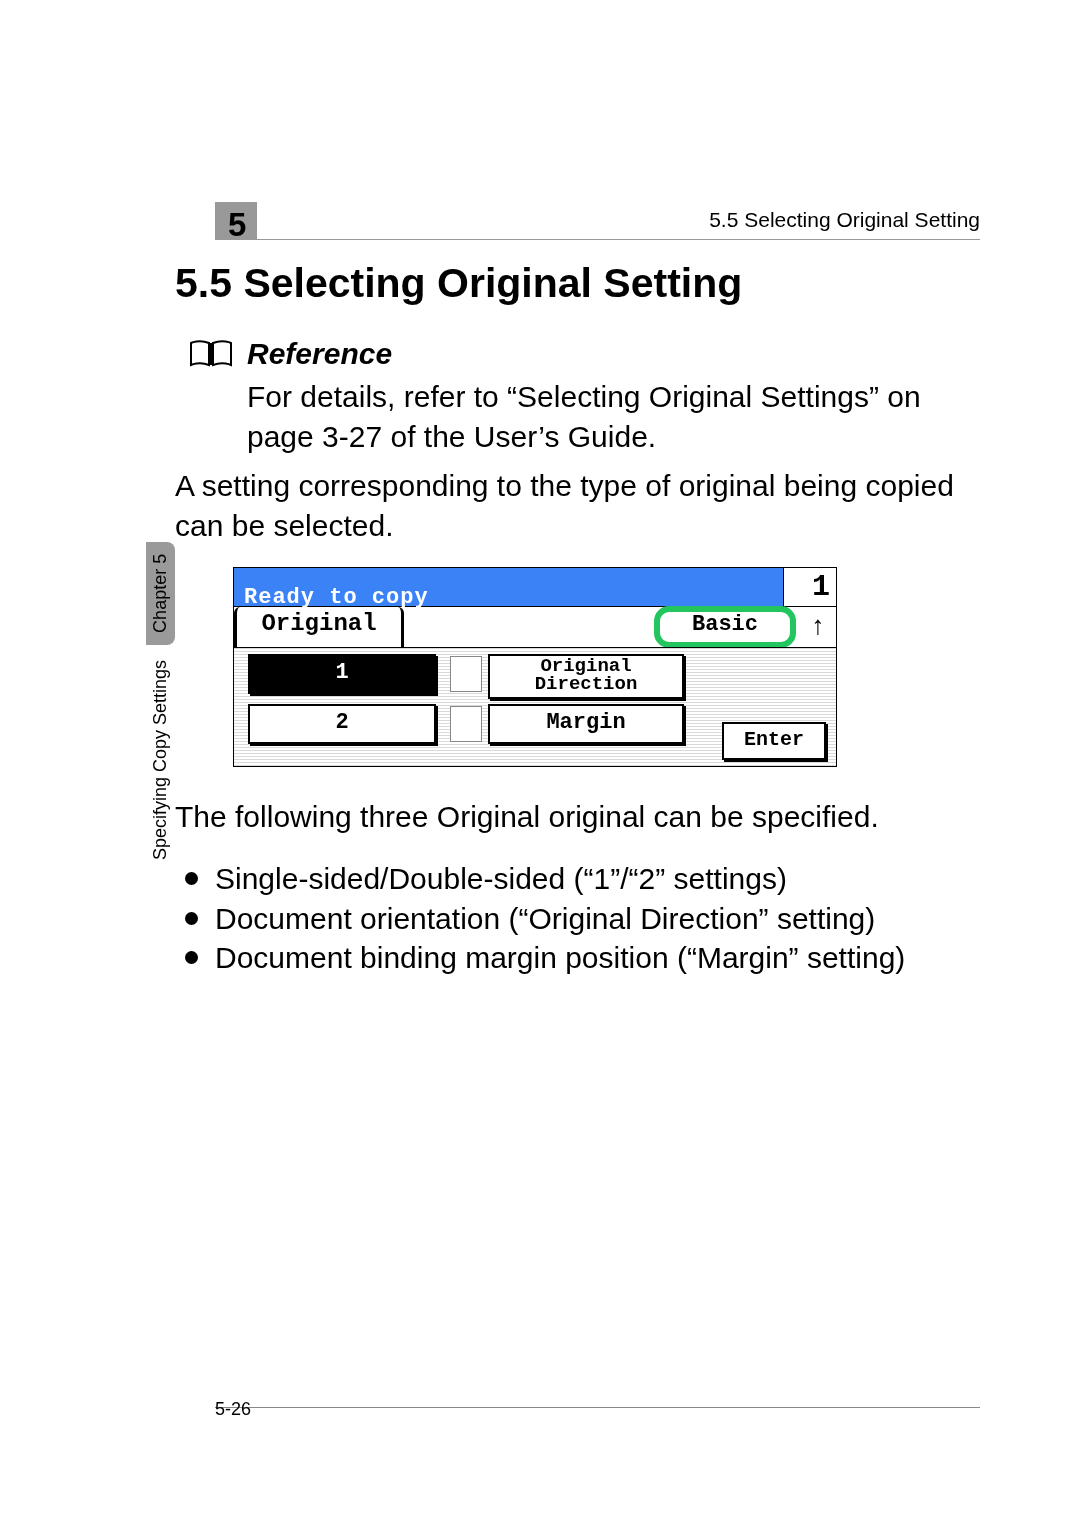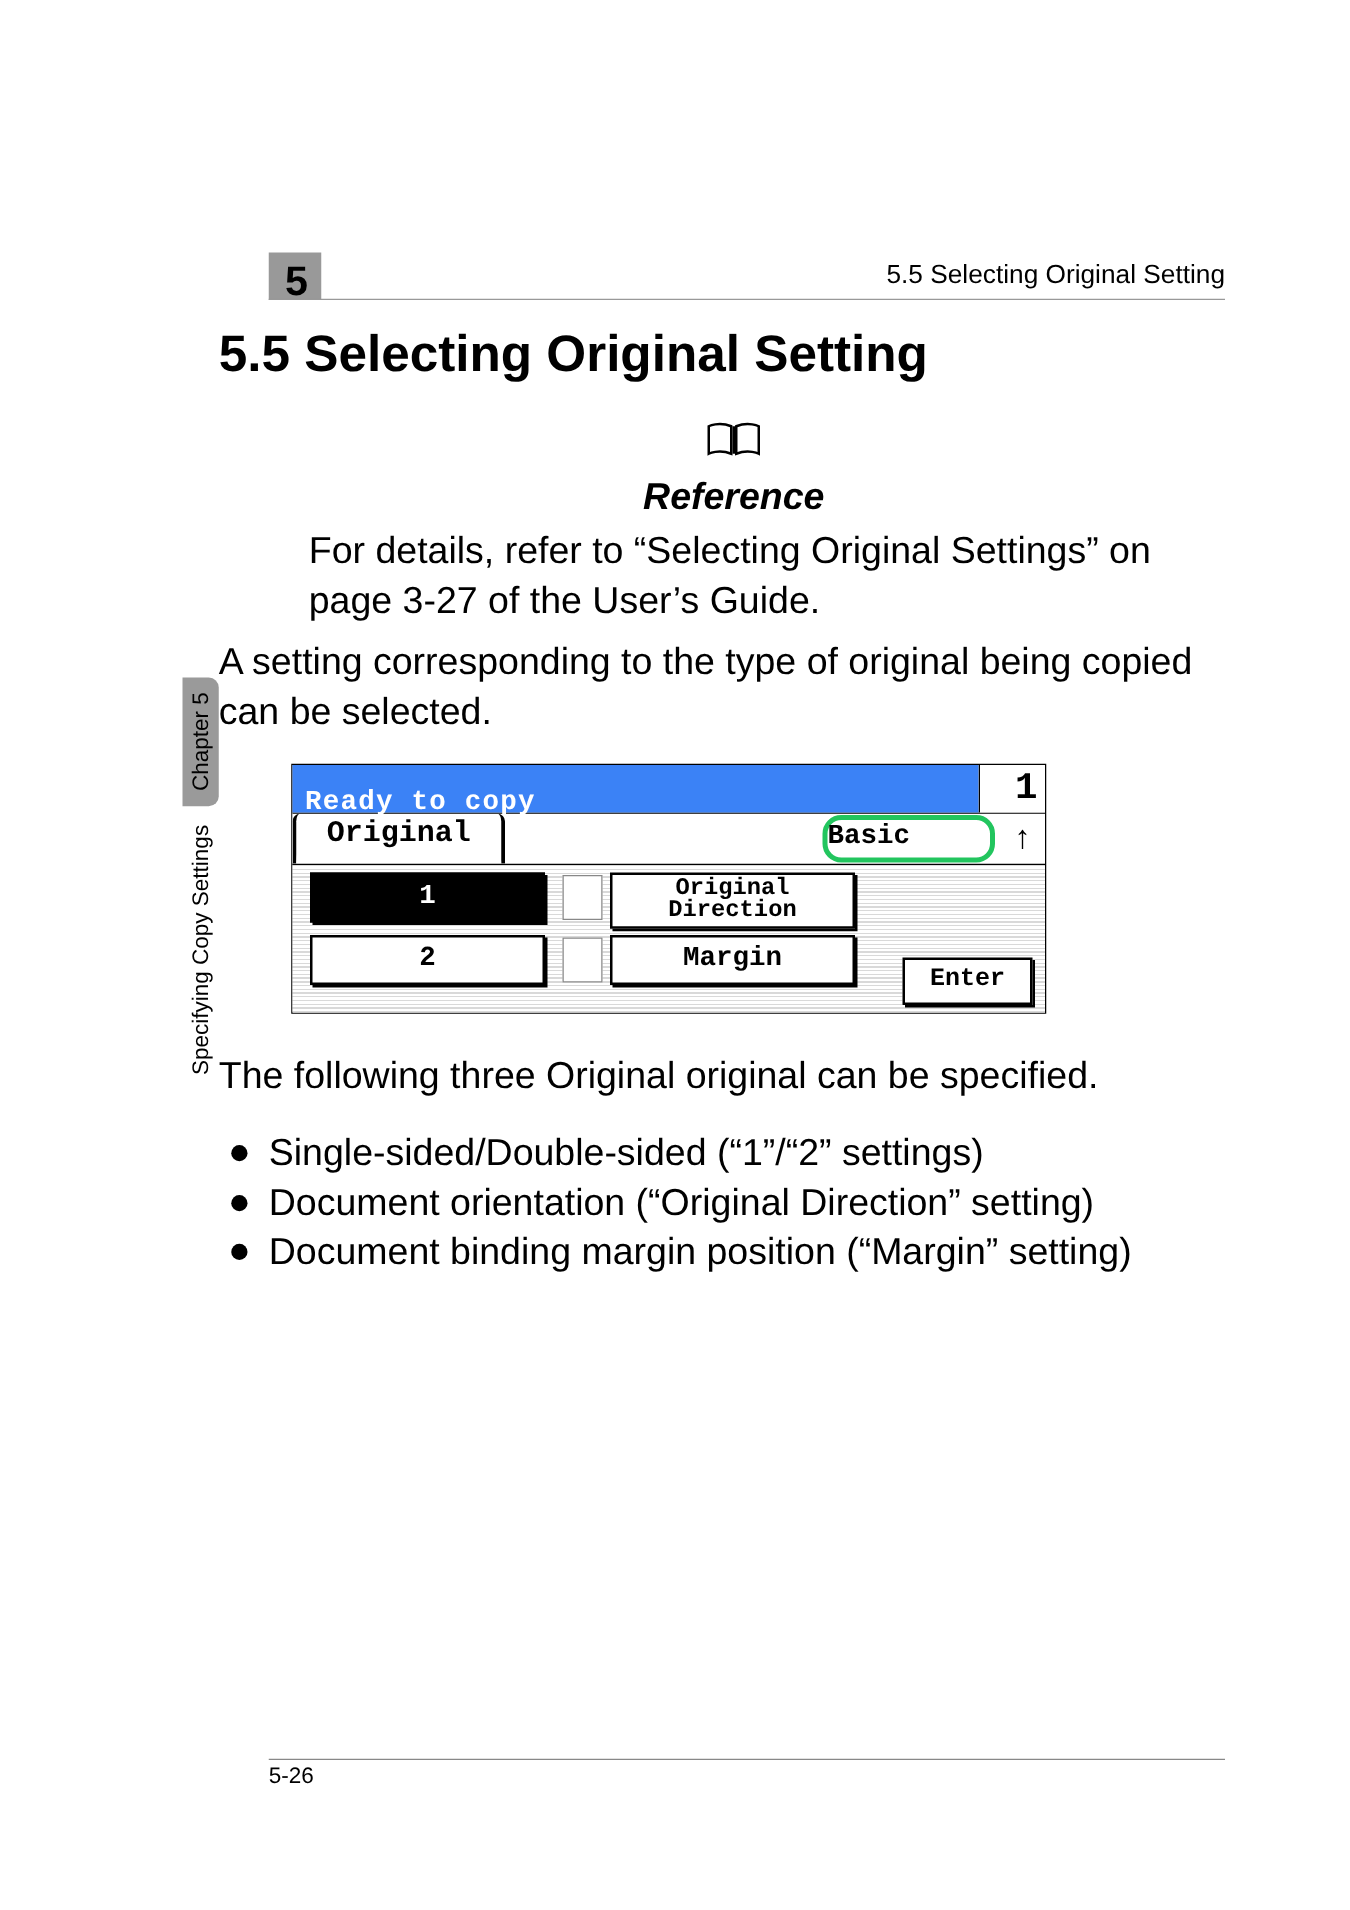--- a/index.html
+++ b/index.html
@@ -52,21 +52,20 @@
     margin: 60px 0 30px 0;
     font-size: 41px;
     font-weight: bold;
   }
   .ref-block { margin: 22px 0 10px 14px; }
   .ref-head {
     display: flex;
     align-items: center;
     gap: 14px;
     margin-bottom: 6px;
-    flex-direction: column;
   }
   .book-icon {
     width: 44px;
     height: 30px;
     display: inline-block;
   }
   .book-icon svg { width: 44px; height: 30px; }
   .ref-title {
     font-size: 30px;
     font-weight: bold;
@@ -128,25 +127,25 @@
     font-size: 24px;
     font-weight: bold;
     text-align: center;
     padding-top: 3px;
     border-radius: 6px 6px 0 0;
   }
   .lcd-gap { flex: 1; }
   .lcd-basic {
     width: 130px;
     height: 30px;
-    border: 4px solid #22c55e;
+    border: 6px solid #22c55e;
     border-radius: 15px;
     font-size: 22px;
     font-weight: bold;
-    text-align: left;
+    text-align: center;
     margin-right: 4px;
   }
   .lcd-arrow {
     width: 36px;
     font-size: 26px;
     font-weight: bold;
     text-align: center;
   }
   .lcd-body {
     position: relative;
@@ -241,21 +240,21 @@
     position: absolute;
     left: 215px;
     right: 100px;
     bottom: 120px;
     height: 1px;
     background: #888;
   }
   .page-num {
     position: absolute;
     left: 215px;
-    bottom: 97px;
+    bottom: 108px;
     font-size: 18px;
   }
 </style>
 </head>
 <body>
 
 <div class="page">
 
   <div class="chapter-tab">
     <span class="num">5</span>

